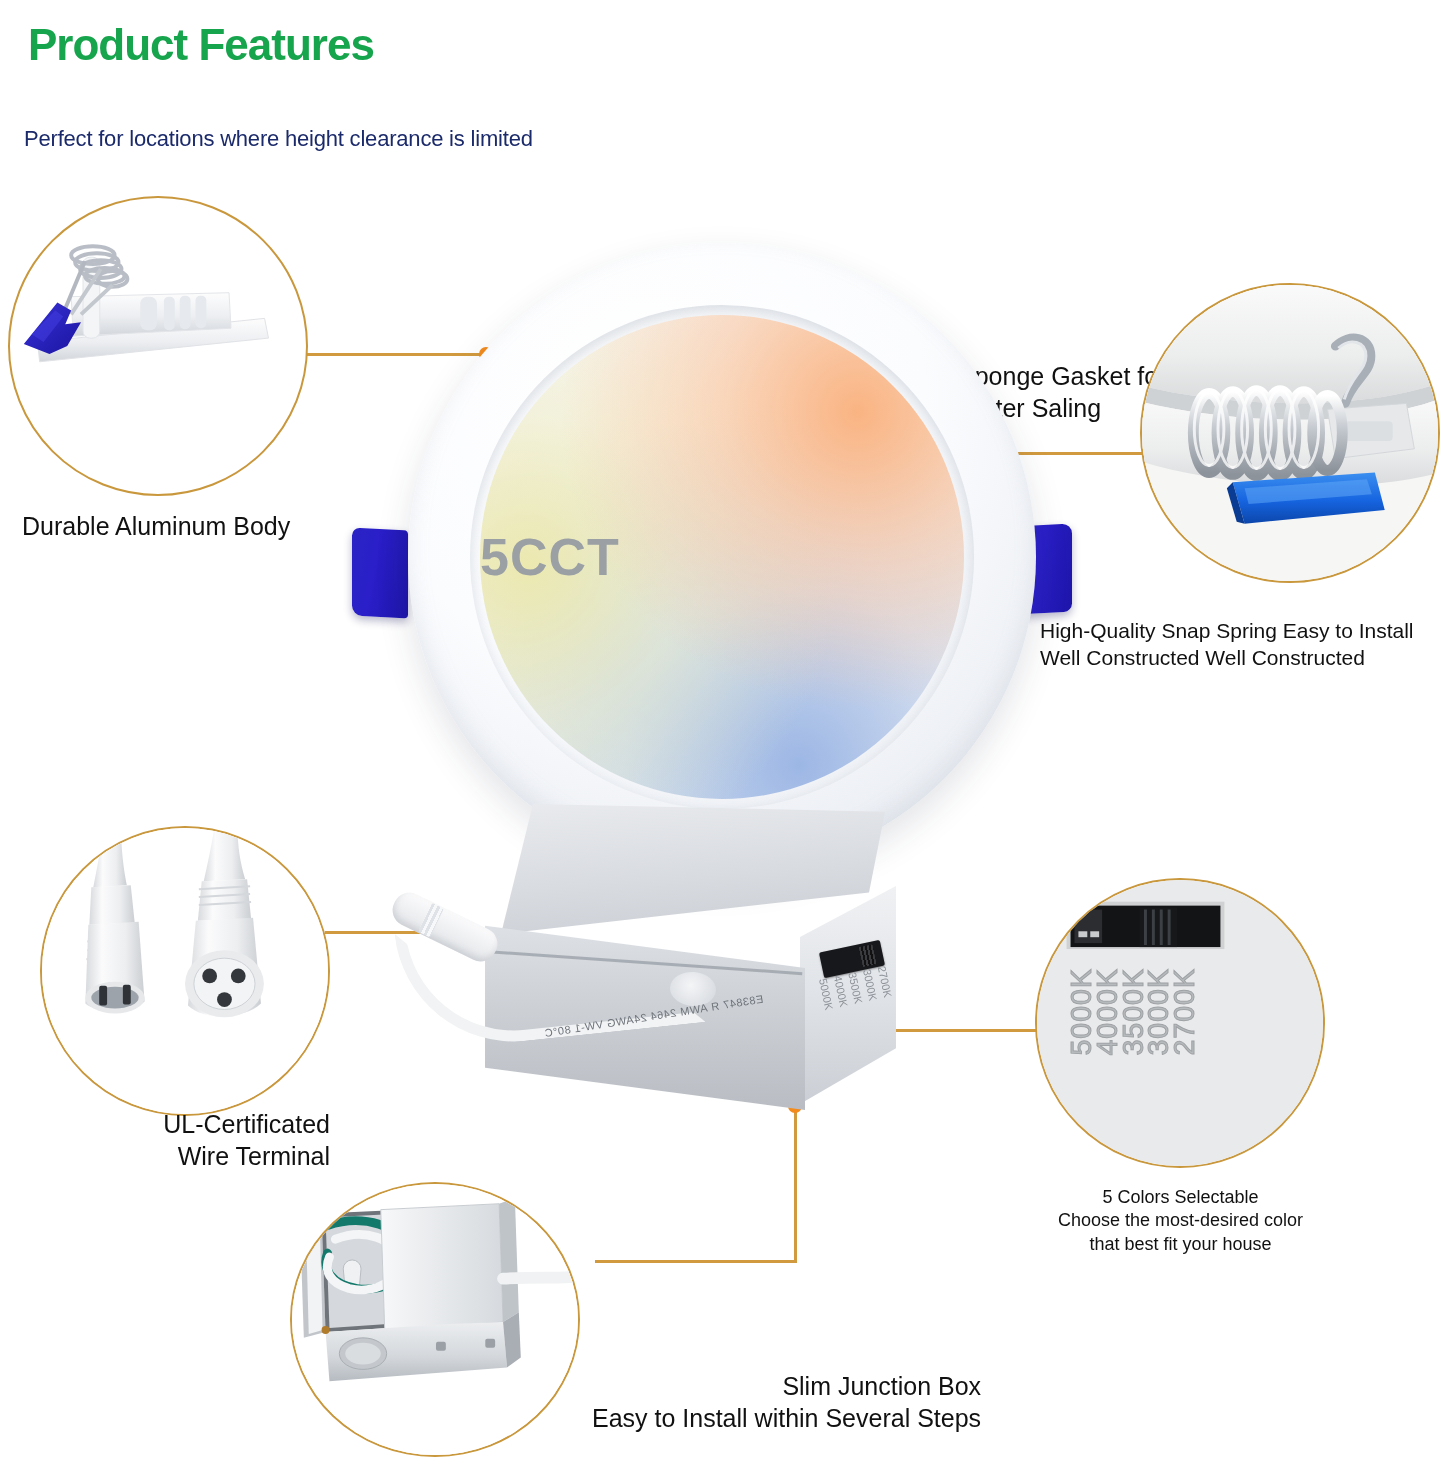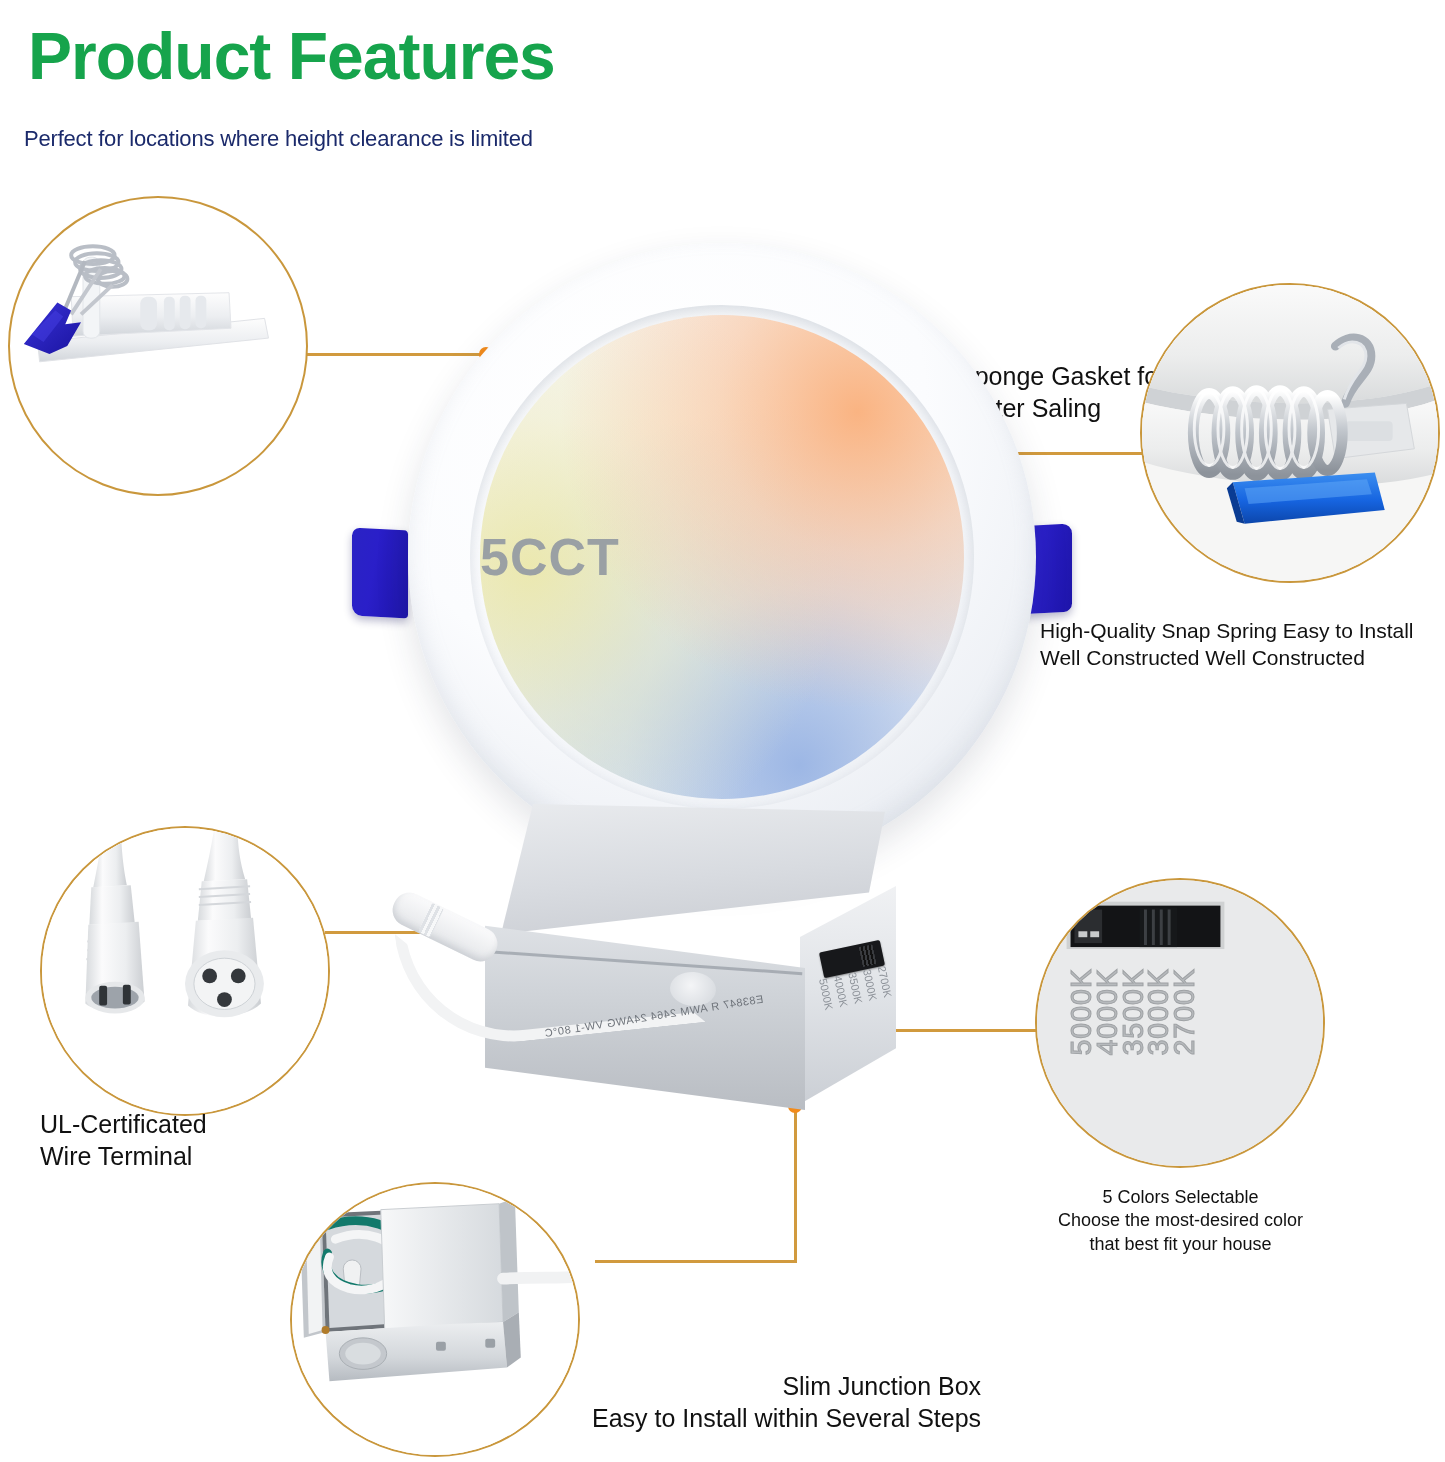--- a/index.html
+++ b/index.html
@@ -7,21 +7,21 @@
     width: 1445px; height: 1462px;
     background: #ffffff;
     font-family: "Liberation Sans", sans-serif;
     overflow: hidden;
   }
   #stage { position: relative; width: 1445px; height: 1462px; background:#fff; }
 
   
   .page-title {
     position: absolute; left: 28px; top: 22px;
-    font-size: 66px; font-weight: 700; letter-spacing: -1px;
+    font-size: 44px; font-weight: 700; letter-spacing: -1px;
     color: #16a44c; line-height: 1.05;
   }
   .page-subtitle {
     position: absolute; left: 24px; top: 126px;
     font-size: 22px; font-weight: 400; color: #1b2a6b;
     letter-spacing: -0.2px;
   }
 
   
   .callout-circle {
@@ -204,20 +204,21 @@
       </g>
 
       <path d="M56 112 L76 64" stroke="#b3b8c0" stroke-width="4" fill="none"></path>
       <path d="M62 118 L92 72" stroke="#c3c7ce" stroke-width="4" fill="none"></path>
       <path d="M104 88 L72 118" stroke="#c3c7ce" stroke-width="4" fill="none"></path>
 
       <path d="M14 148 L48 106 L62 114 L56 128 L72 126 L58 150 L40 158 Z" fill="url(#gBlue)"></path>
       <path d="M22 138 L46 114 L54 120 L34 146 Z" fill="#4a43e8" opacity=".45"></path>
     </svg>
   </div>
+  <div class="caption" style="left:22px; top:510px;">Durable Aluminum Body</div>
 
   <div class="caption" style="left:958px; top:360px;">Sponge Gasket for
 Better Saling</div>
 
   <div class="callout-circle" style="left:1140px; top:283px; width:300px; height:300px;">
     <svg class="art" viewBox="0 0 300 300">
       <defs>
         <linearGradient id="gBody" x1="0" y1="0" x2="0" y2="1">
           <stop offset="0%" stop-color="#fafafa"></stop>
             <stop offset="60%" stop-color="#eceded"></stop>
@@ -309,21 +310,21 @@
         </g>
         <path d="M156 94 L214 91 L222 178 C206 194 164 196 148 180 Z" fill="url(#gConn)"></path>
         <ellipse cx="185" cy="158" rx="40" ry="34" fill="#e9ebed"></ellipse>
         <ellipse cx="185" cy="158" rx="31" ry="26" fill="#f3f4f5" stroke="#cdd1d5"></ellipse>
         <circle cx="170" cy="150" r="7.5" fill="#34383c"></circle>
         <circle cx="199" cy="150" r="7.5" fill="#34383c"></circle>
         <circle cx="185" cy="174" r="7.5" fill="#34383c"></circle>
       </g>
     </svg>
   </div>
-  <div class="caption" style="left:40px; top:1108px; width:290px; text-align:left;">UL-Certificated
+  <div class="caption" style="left:40px; top:1108px; width:290px; text-align:right;">UL-Certificated
 Wire Terminal</div>
 
   <div class="callout-circle" style="left:1035px; top:878px; width:290px; height:290px;">
     <svg class="art" viewBox="0 0 290 290">
       <rect width="290" height="290" fill="#e9eaeb"></rect>
       <rect x="30" y="22" width="160" height="48" fill="#cfd1d2"></rect>
       <rect x="34" y="26" width="152" height="42" fill="#131416"></rect>
       <rect x="38" y="30" width="28" height="34" fill="#2b2d30"></rect>
       <rect x="42" y="52" width="9" height="6" fill="#c9cbcc"></rect>
       <rect x="54" y="52" width="9" height="6" fill="#c9cbcc"></rect>

